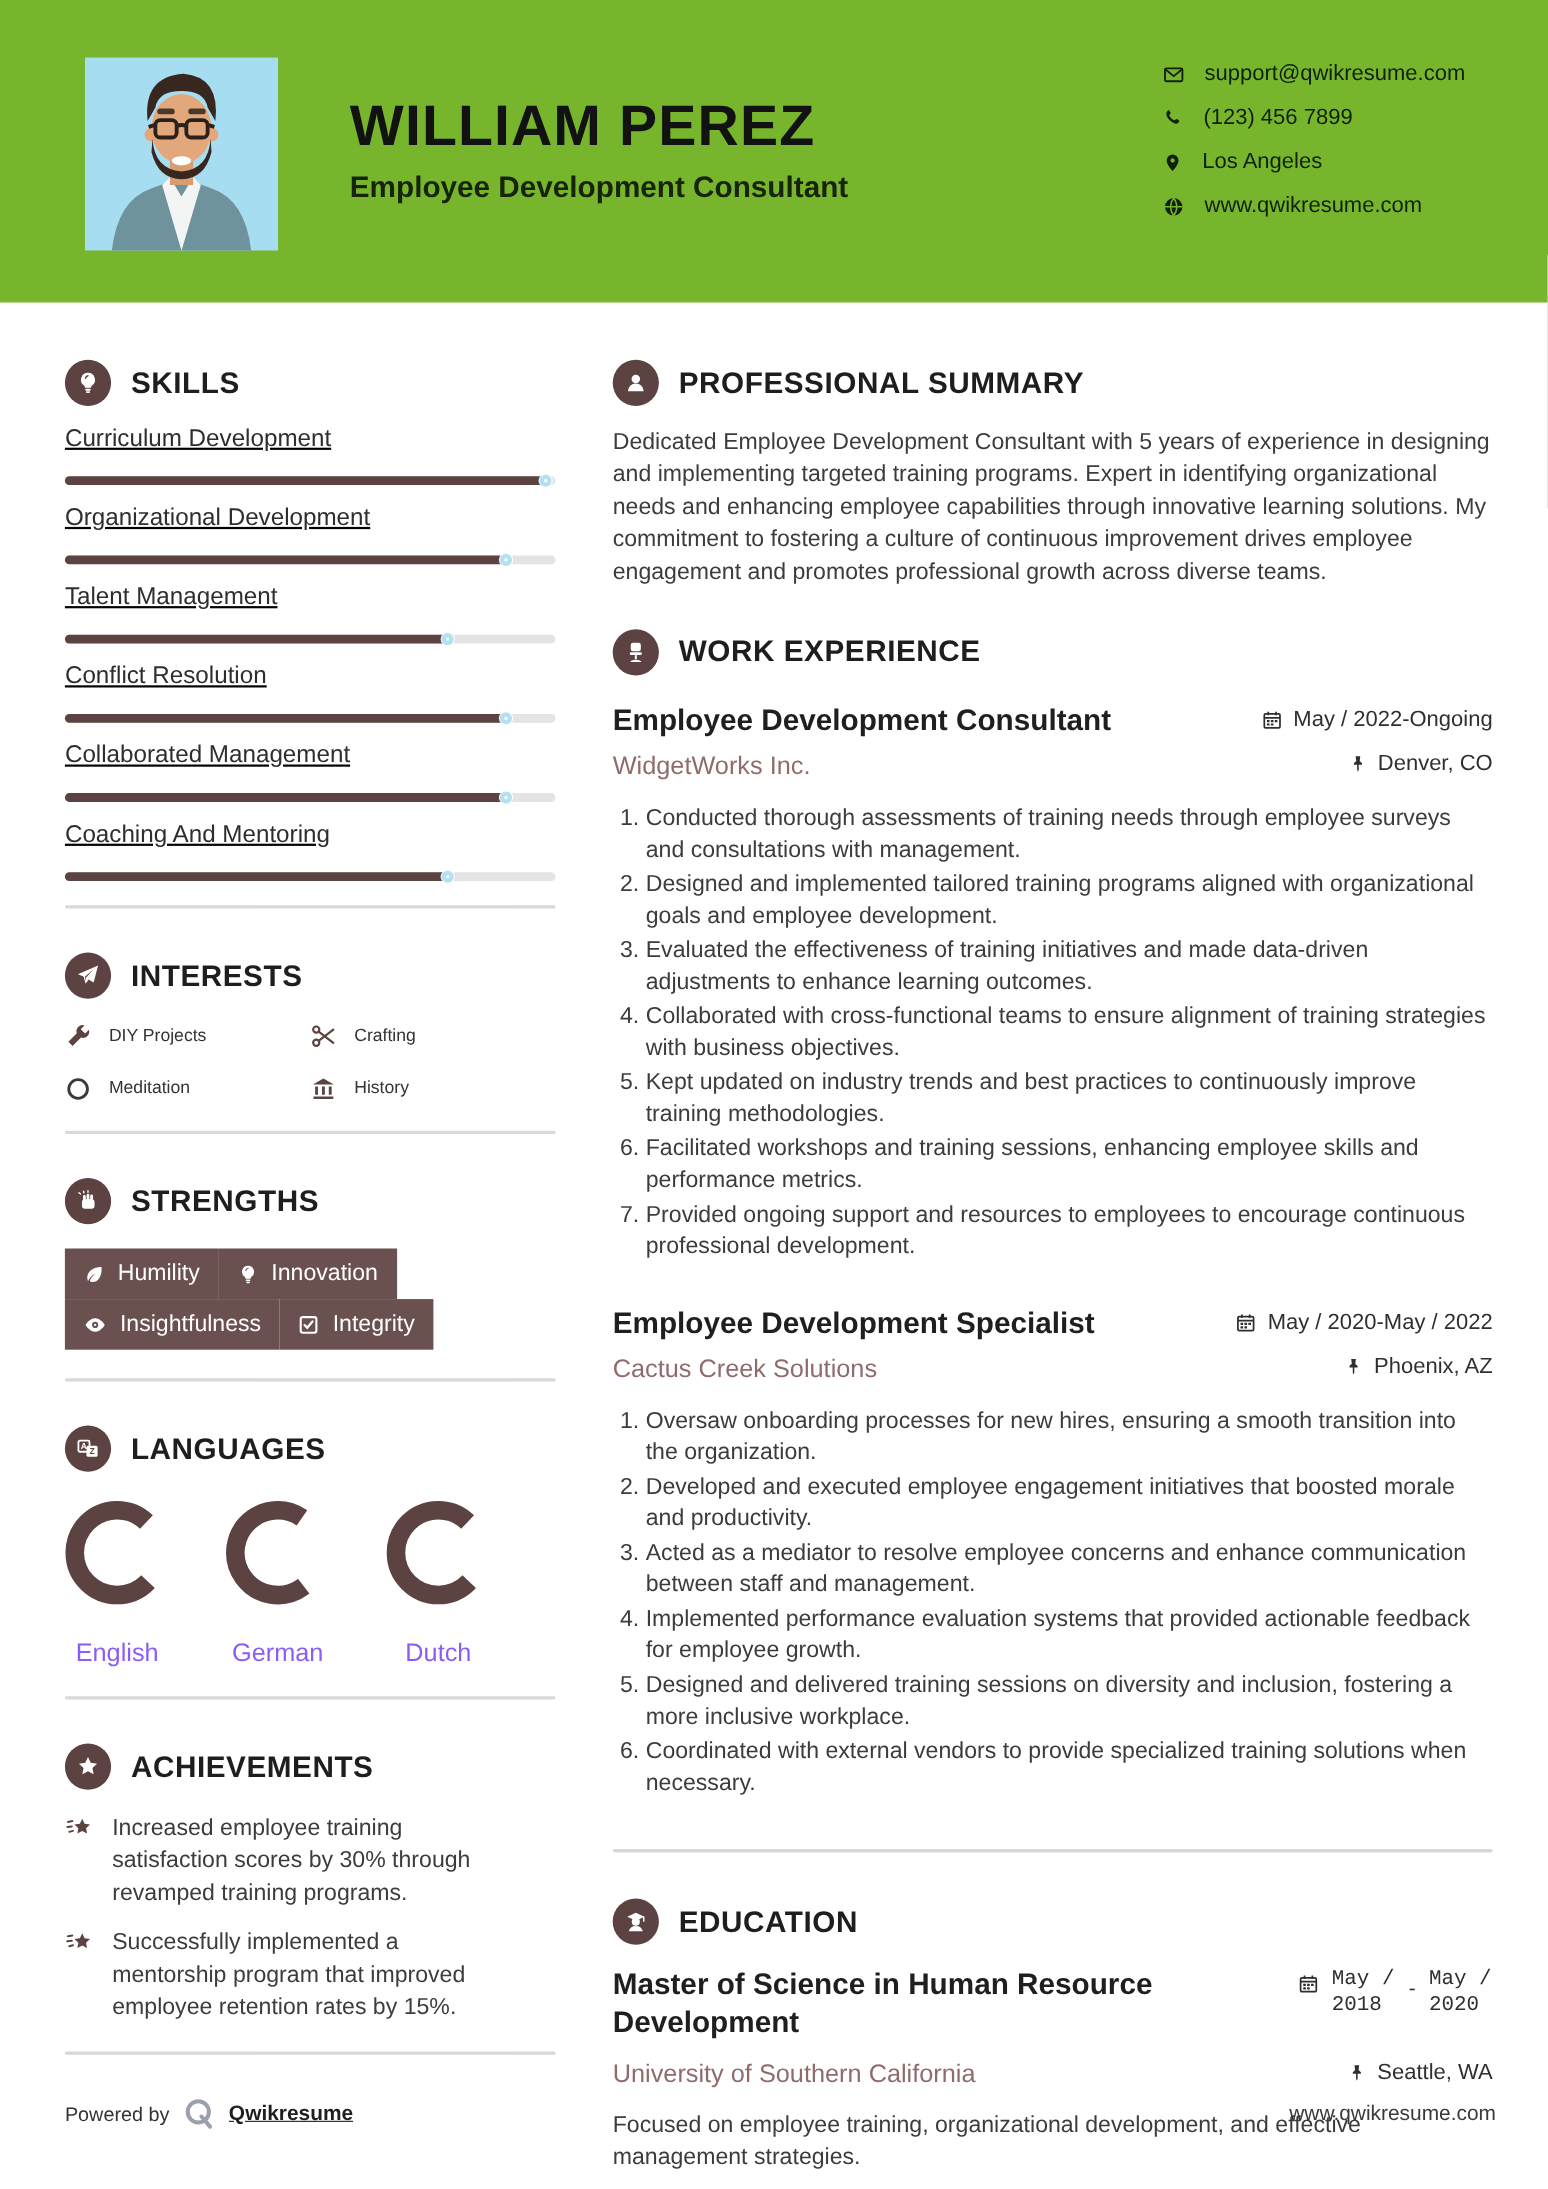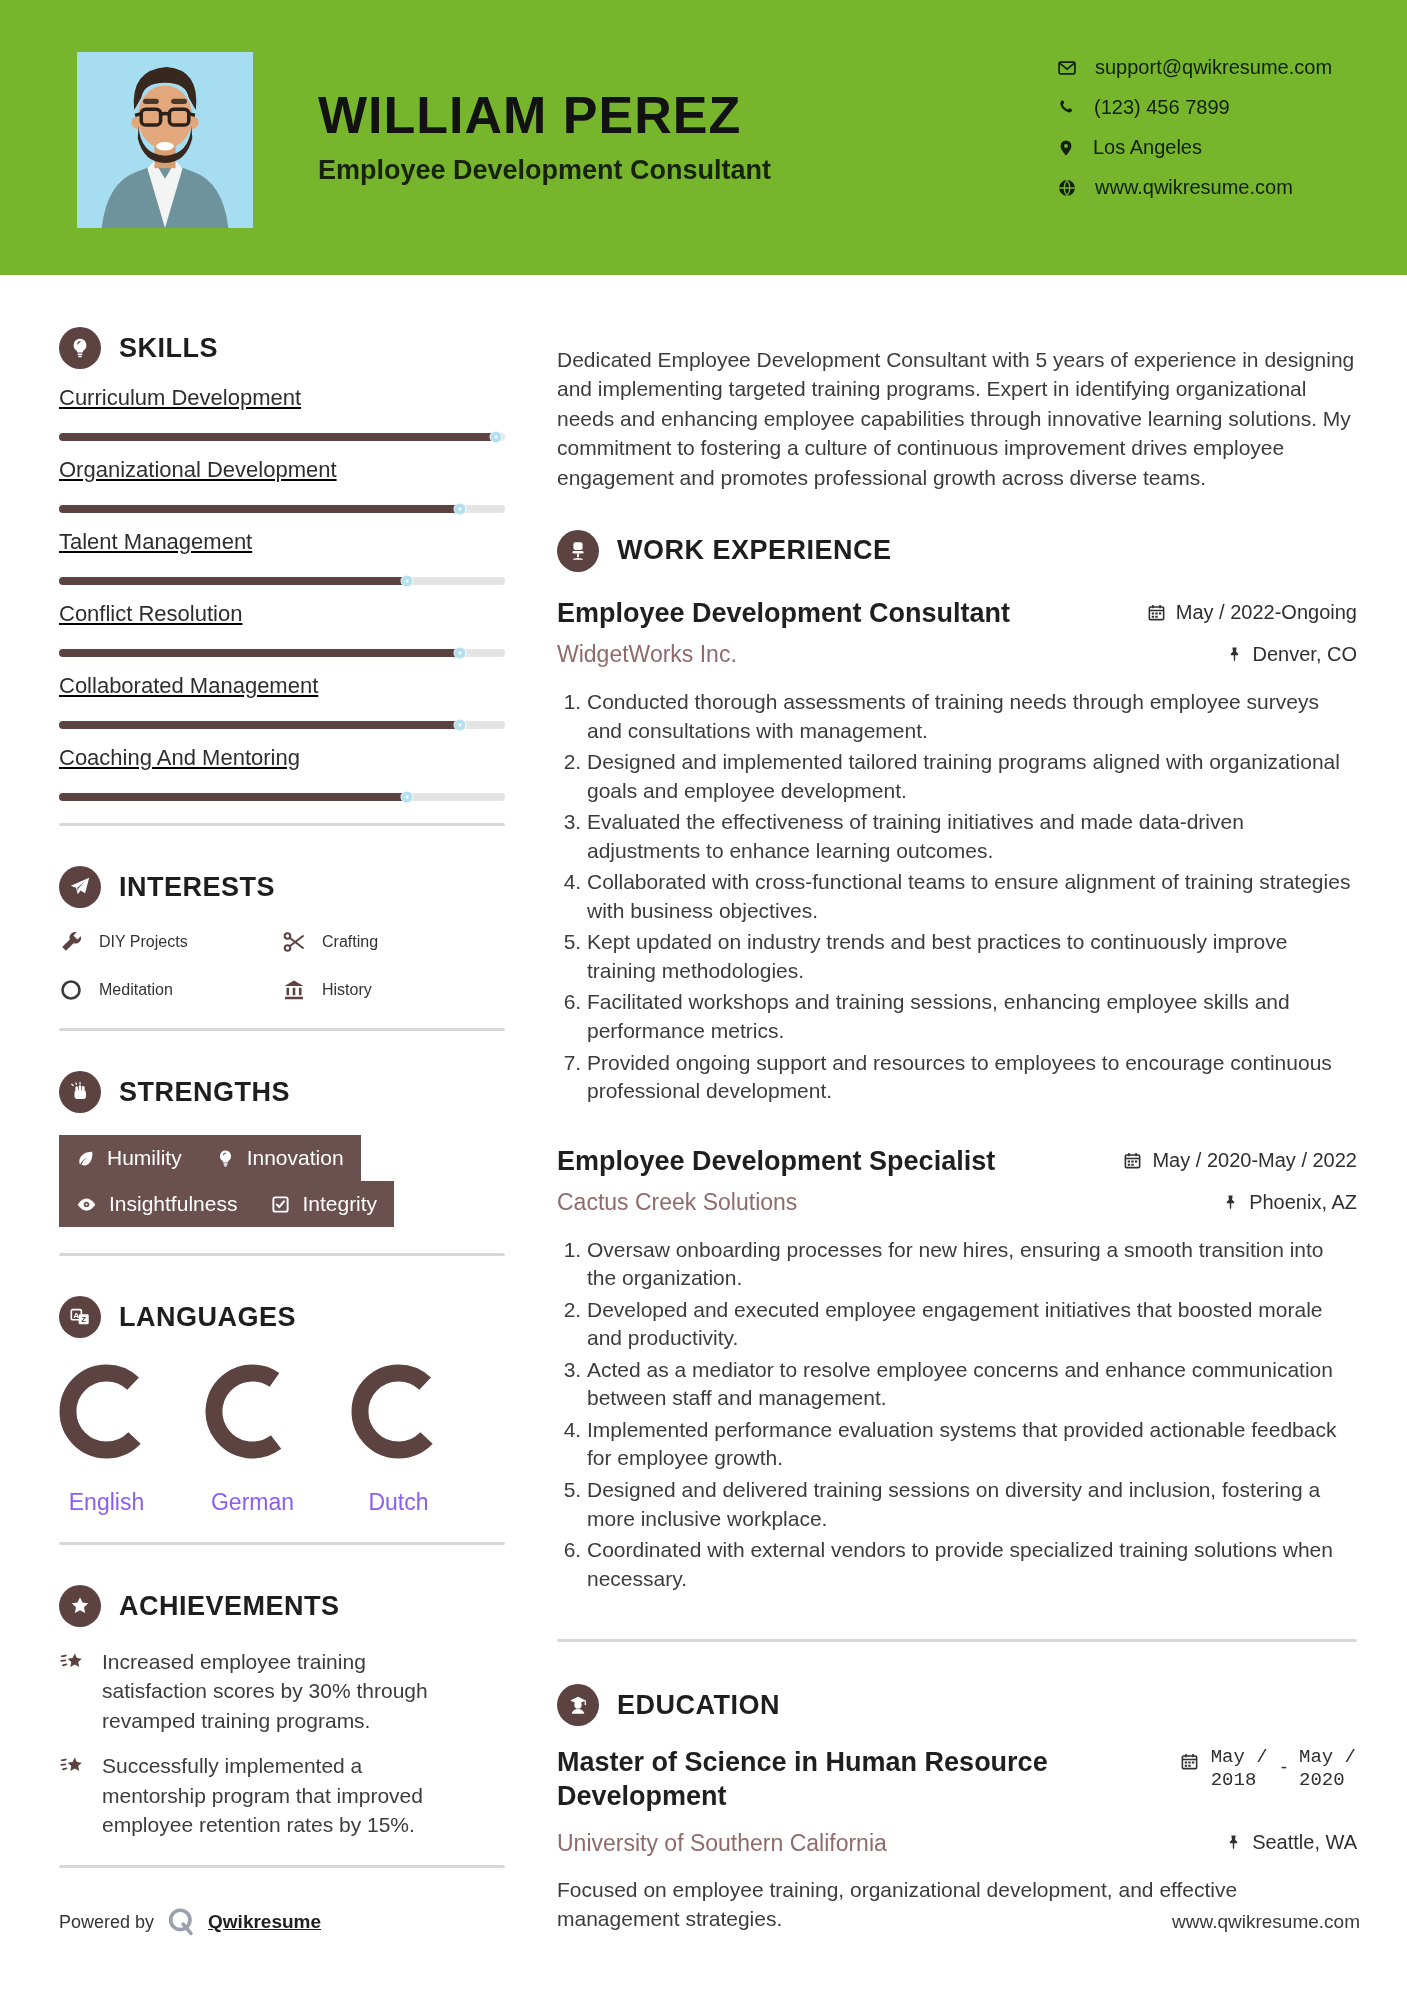--- a/index.html
+++ b/index.html
@@ -63,21 +63,21 @@
   .sidebar .rule{margin:26px 0 40px 0;}
 
   
   .para{font-size:21px;color:var(--body);line-height:1.4;margin-top:18px;}
   .work-head{margin-top:38px;}
   .job{margin-top:26px;}
   .job2{margin-top:40px;}
   .job-top{display:flex;justify-content:space-between;align-items:baseline;}
   .job-title{font-size:27px;font-weight:700;color:#1f1f1f;}
   .meta{display:flex;align-items:center;gap:10px;font-size:20px;color:#2f2f2f;white-space:nowrap;}
-  .job-sub{display:flex;justify-content:space-between;align-items:center;margin-top:12px;}
+  .job-sub{display:flex;justify-content:space-between;align-items:flex-start;margin-top:12px;}
   .company{font-size:23px;color:var(--company);}
   ol.duties{margin-top:20px;padding-left:30px;font-size:21px;color:var(--body);line-height:1.36;}
   ol.duties li{margin-bottom:3px;}
   .main .rule{margin-top:46px;}
   .edu-head{margin-top:42px;}
   .edu-top{display:flex;justify-content:space-between;margin-top:20px;}
   .degree{font-size:27px;font-weight:700;color:#1f1f1f;max-width:520px;line-height:1.25;}
   .date-block{display:flex;gap:12px;font-size:19px;color:#2f2f2f;align-items:flex-start;}
   .date-part{width:58px;line-height:1.2;font-family:Liberation Mono, monospace;}
   .date-dash{margin-top:10px;}
@@ -371,20 +371,29 @@
             </svg>
           <span class="achv-text">Successfully implemented a mentorship program that improved employee retention rates by 15%.</span>
         </div>
       </div>
 
       <div class="rule"></div>
     </div>
 
     <div class="main">
 
+      <div class="section-head">
+        <span class="section-icon">
+          <svg width="22" height="22" viewBox="0 0 24 24">
+              <circle cx="12" cy="8.2" r="4.2" fill="#fff"></circle>
+              <path fill="#fff" d="M4.2 20.5a7.8 7.8 0 0 1 15.6 0z"></path>
+            </svg>
+        </span>
+        <span class="section-title">PROFESSIONAL SUMMARY</span>
+      </div>
       <p class="para">Dedicated Employee Development Consultant with 5 years of experience in designing and implementing targeted training programs. Expert in identifying organizational needs and enhancing employee capabilities through innovative learning solutions. My commitment to fostering a culture of continuous improvement drives employee engagement and promotes professional growth across diverse teams.</p>
 
       <div class="section-head work-head">
         <span class="section-icon">
           <svg width="22" height="22" viewBox="0 0 24 24">
               <g fill="#fff">
                 <rect x="7" y="2.5" width="10" height="8.5" rx="2.2"></rect>
                 <rect x="6" y="12" width="12" height="2.8" rx="1.4"></rect>
                 <rect x="11" y="14.8" width="2" height="4"></rect>
                 <path d="M6.5 21.5a5.5 2 0 0 1 11 0z"></path>

